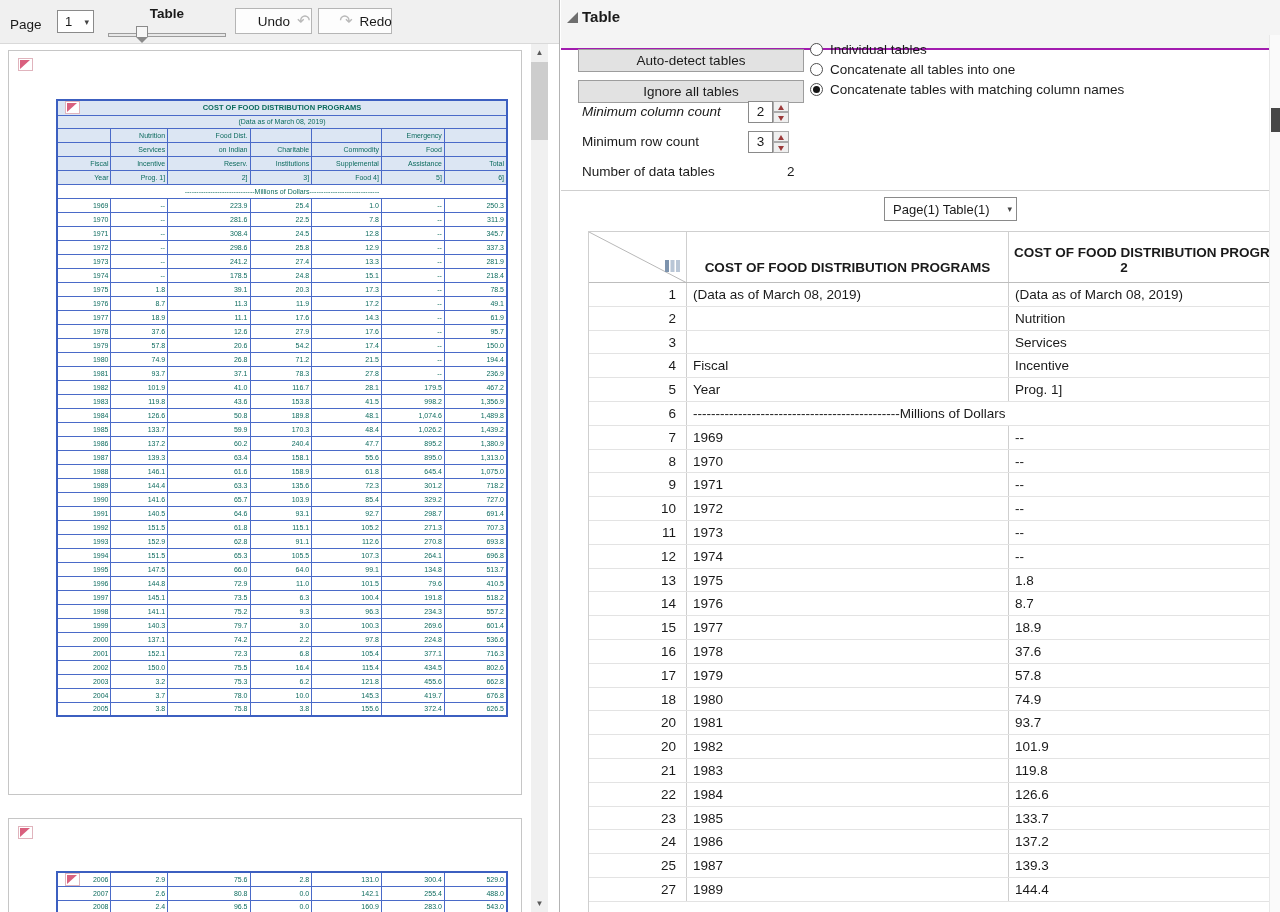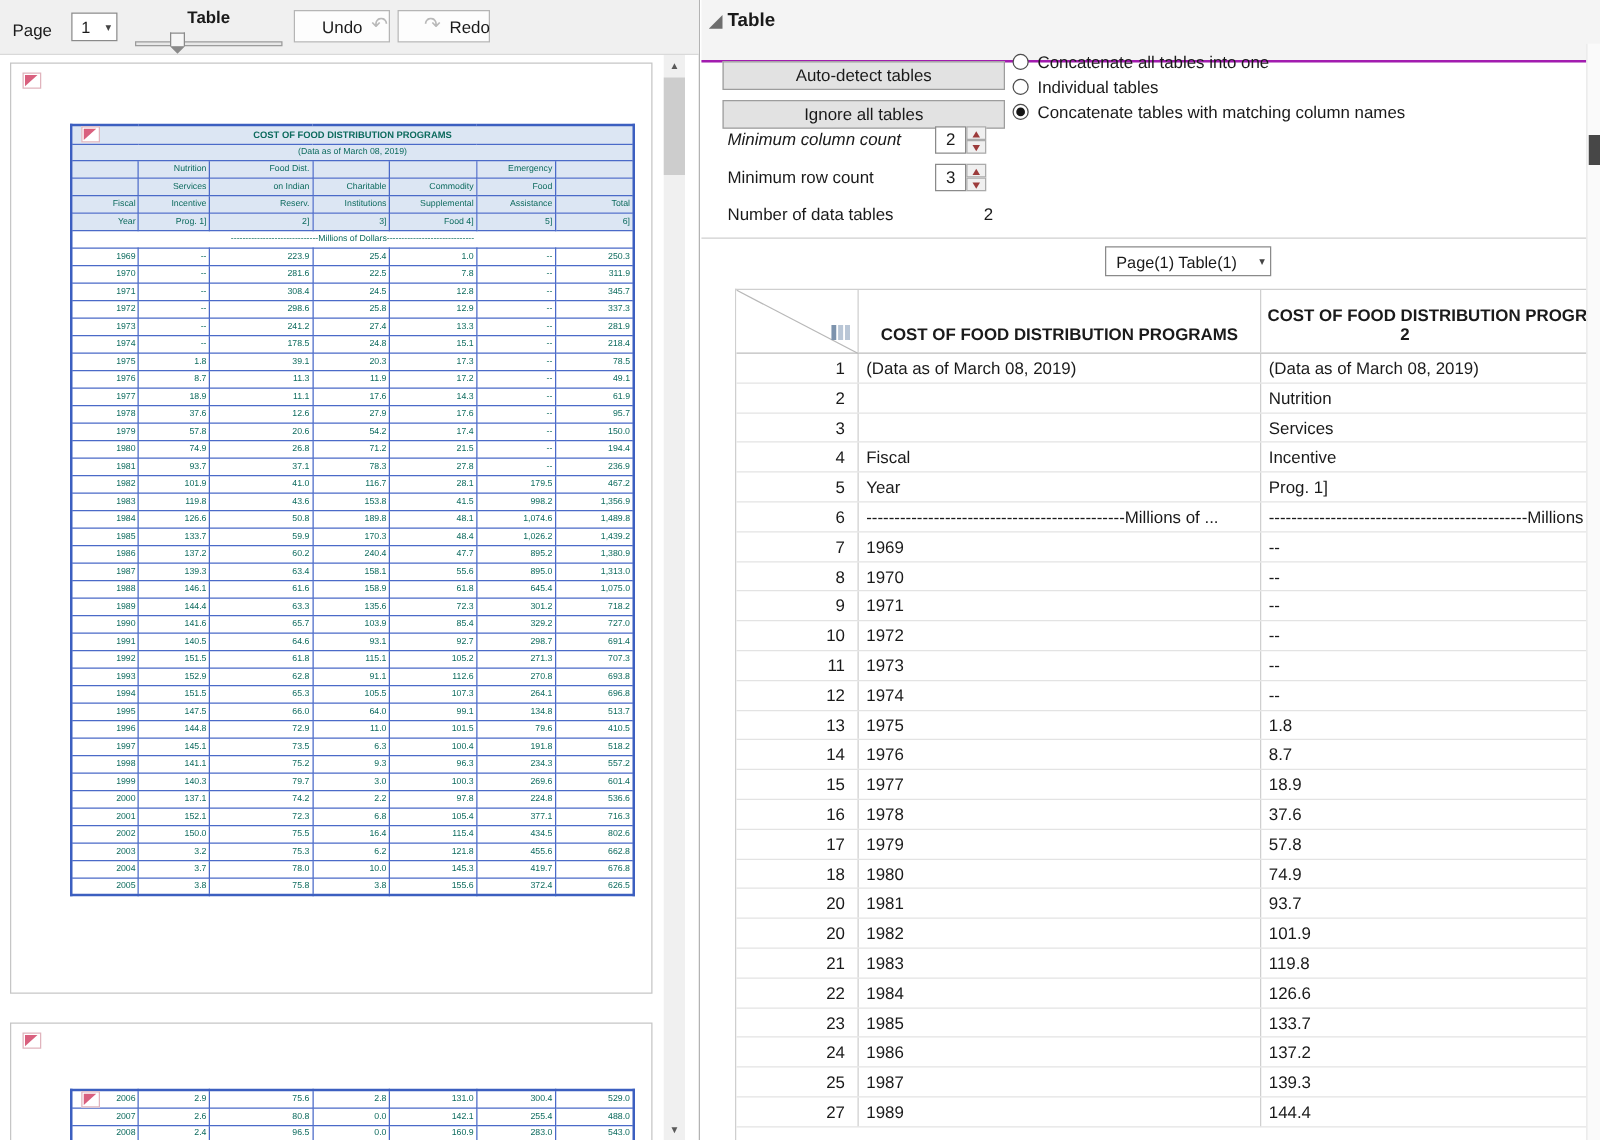--- a/index.html
+++ b/index.html
@@ -590,25 +590,25 @@
       <div class="disclosure"></div>
       <div class="panel-title">Table</div>
     </div>
 
     <div class="opt-btn btn-autodetect">Auto-detect tables</div>
     <div class="opt-btn btn-ignore">Ignore all tables</div>
 
     <div id="radio-group">
         <div class="radio-row">
           <span class="radio"></span>
-          <span class="radio-label">Concatenate all tables into one</span>
+          <span class="radio-label">Individual tables</span>
         </div>
         <div class="radio-row">
           <span class="radio"></span>
-          <span class="radio-label">Individual tables</span>
+          <span class="radio-label">Concatenate all tables into one</span>
         </div>
         <div class="radio-row">
           <span class="radio selected"></span>
           <span class="radio-label">Concatenate tables with matching column names</span>
         </div>
       </div>
 
     <div class="spin-label lab-mincol">Minimum column count</div>
     <div class="spin-box box-mincol">2</div>
     <div class="spin-btns sb-mincol">
@@ -672,21 +672,20 @@
             <div class="g-c1">Fiscal</div>
             <div class="g-c2">Incentive</div>
           </div>
           <div class="g-row">
             <div class="g-num">5</div>
             <div class="g-c1">Year</div>
             <div class="g-c2">Prog. 1]</div>
           </div>
           <div class="g-row">
             <div class="g-num">6</div>
-            <div class="g-c1">----------------------------------------------Millions of ...</div>
             <div class="g-c2">----------------------------------------------Millions of Dollars</div>
           </div>
           <div class="g-row">
             <div class="g-num">7</div>
             <div class="g-c1">1969</div>
             <div class="g-c2">--</div>
           </div>
           <div class="g-row">
             <div class="g-num">8</div>
             <div class="g-c1">1970</div>

